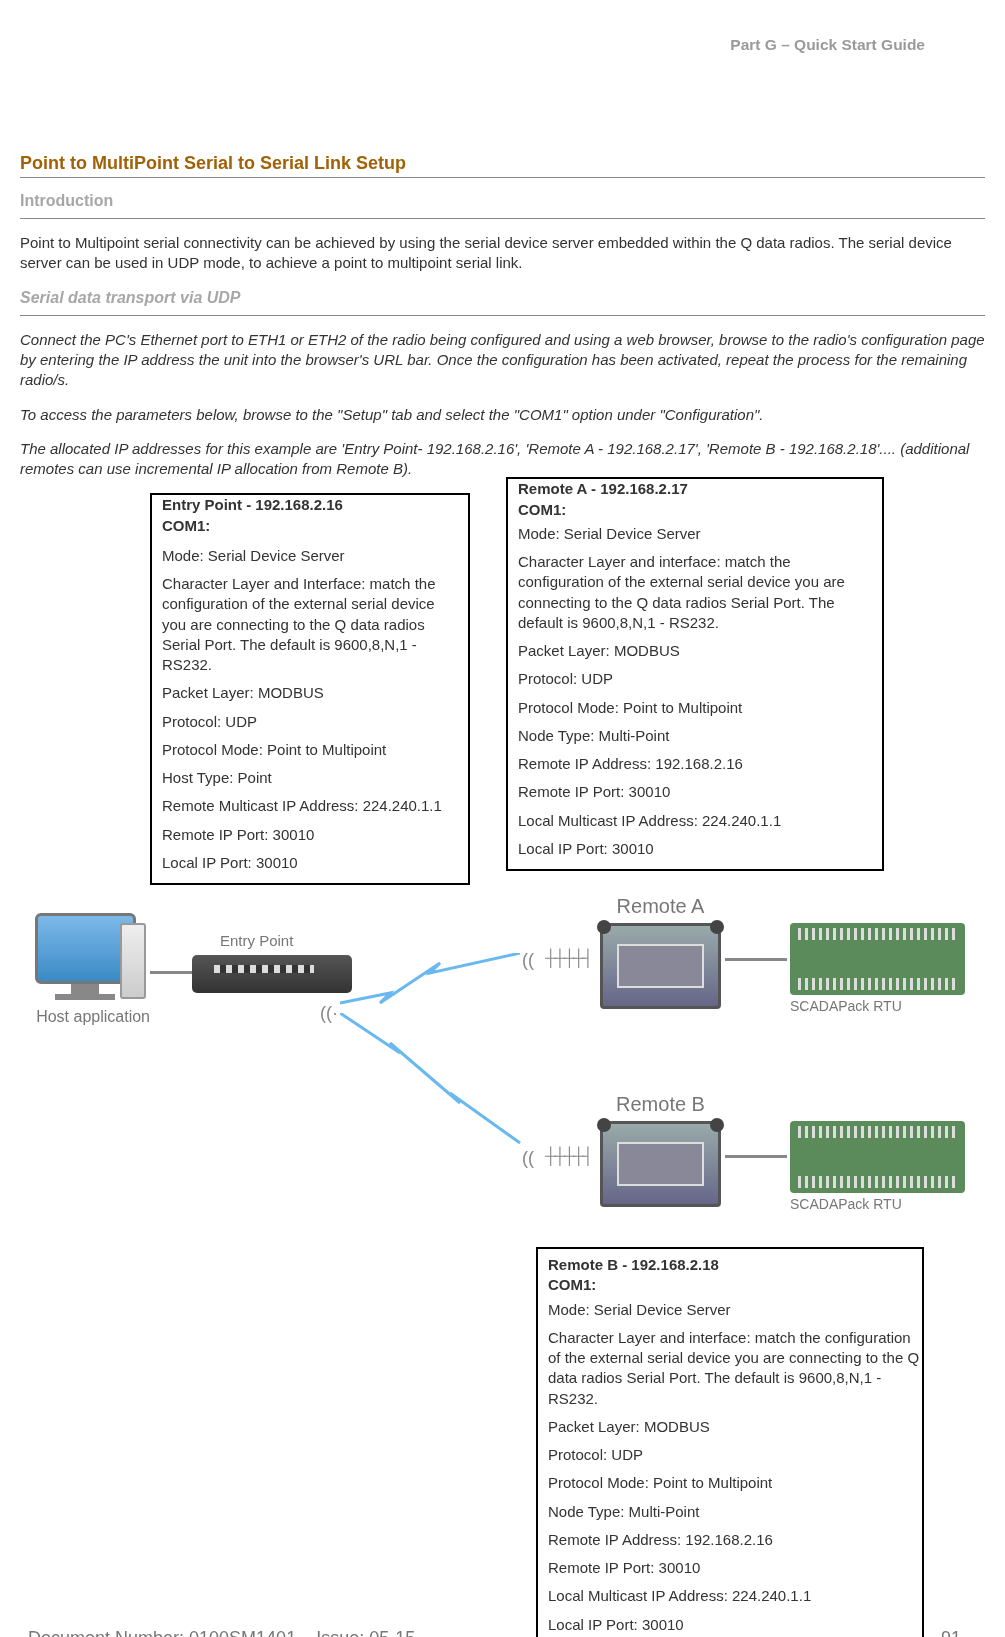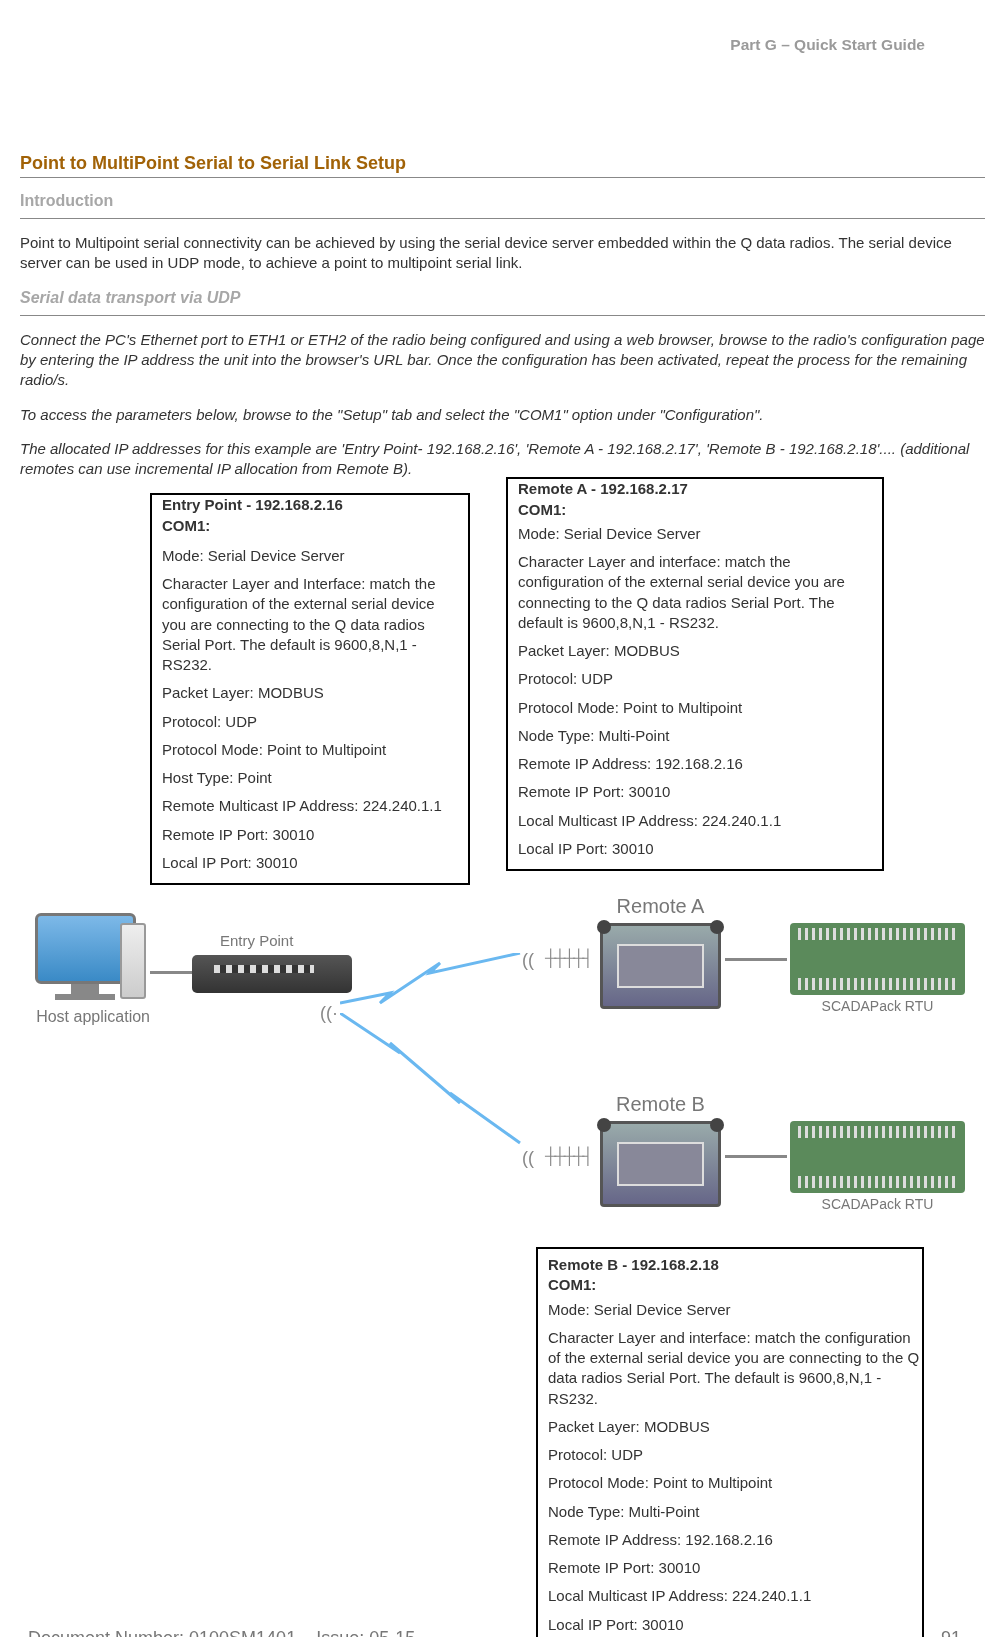--- a/index.html
+++ b/index.html
@@ -214,21 +214,21 @@
     }
     .rtu::after {
       content: "";
       position: absolute;
       bottom: 5px; left: 8px; right: 8px; height: 12px;
       background: repeating-linear-gradient(90deg, #ddd 0 3px, #5b8a5b 3px 7px);
     }
     .rtu-label {
       color: #777;
       font-size: 14px;
-      text-align: center;
+      text-align: left;
       margin-top: 2px;
     }
     .lightning {
       position: absolute;
       stroke: #6ab8f0;
       stroke-width: 3;
       fill: none;
     }
     .antenna {
       position: absolute;

